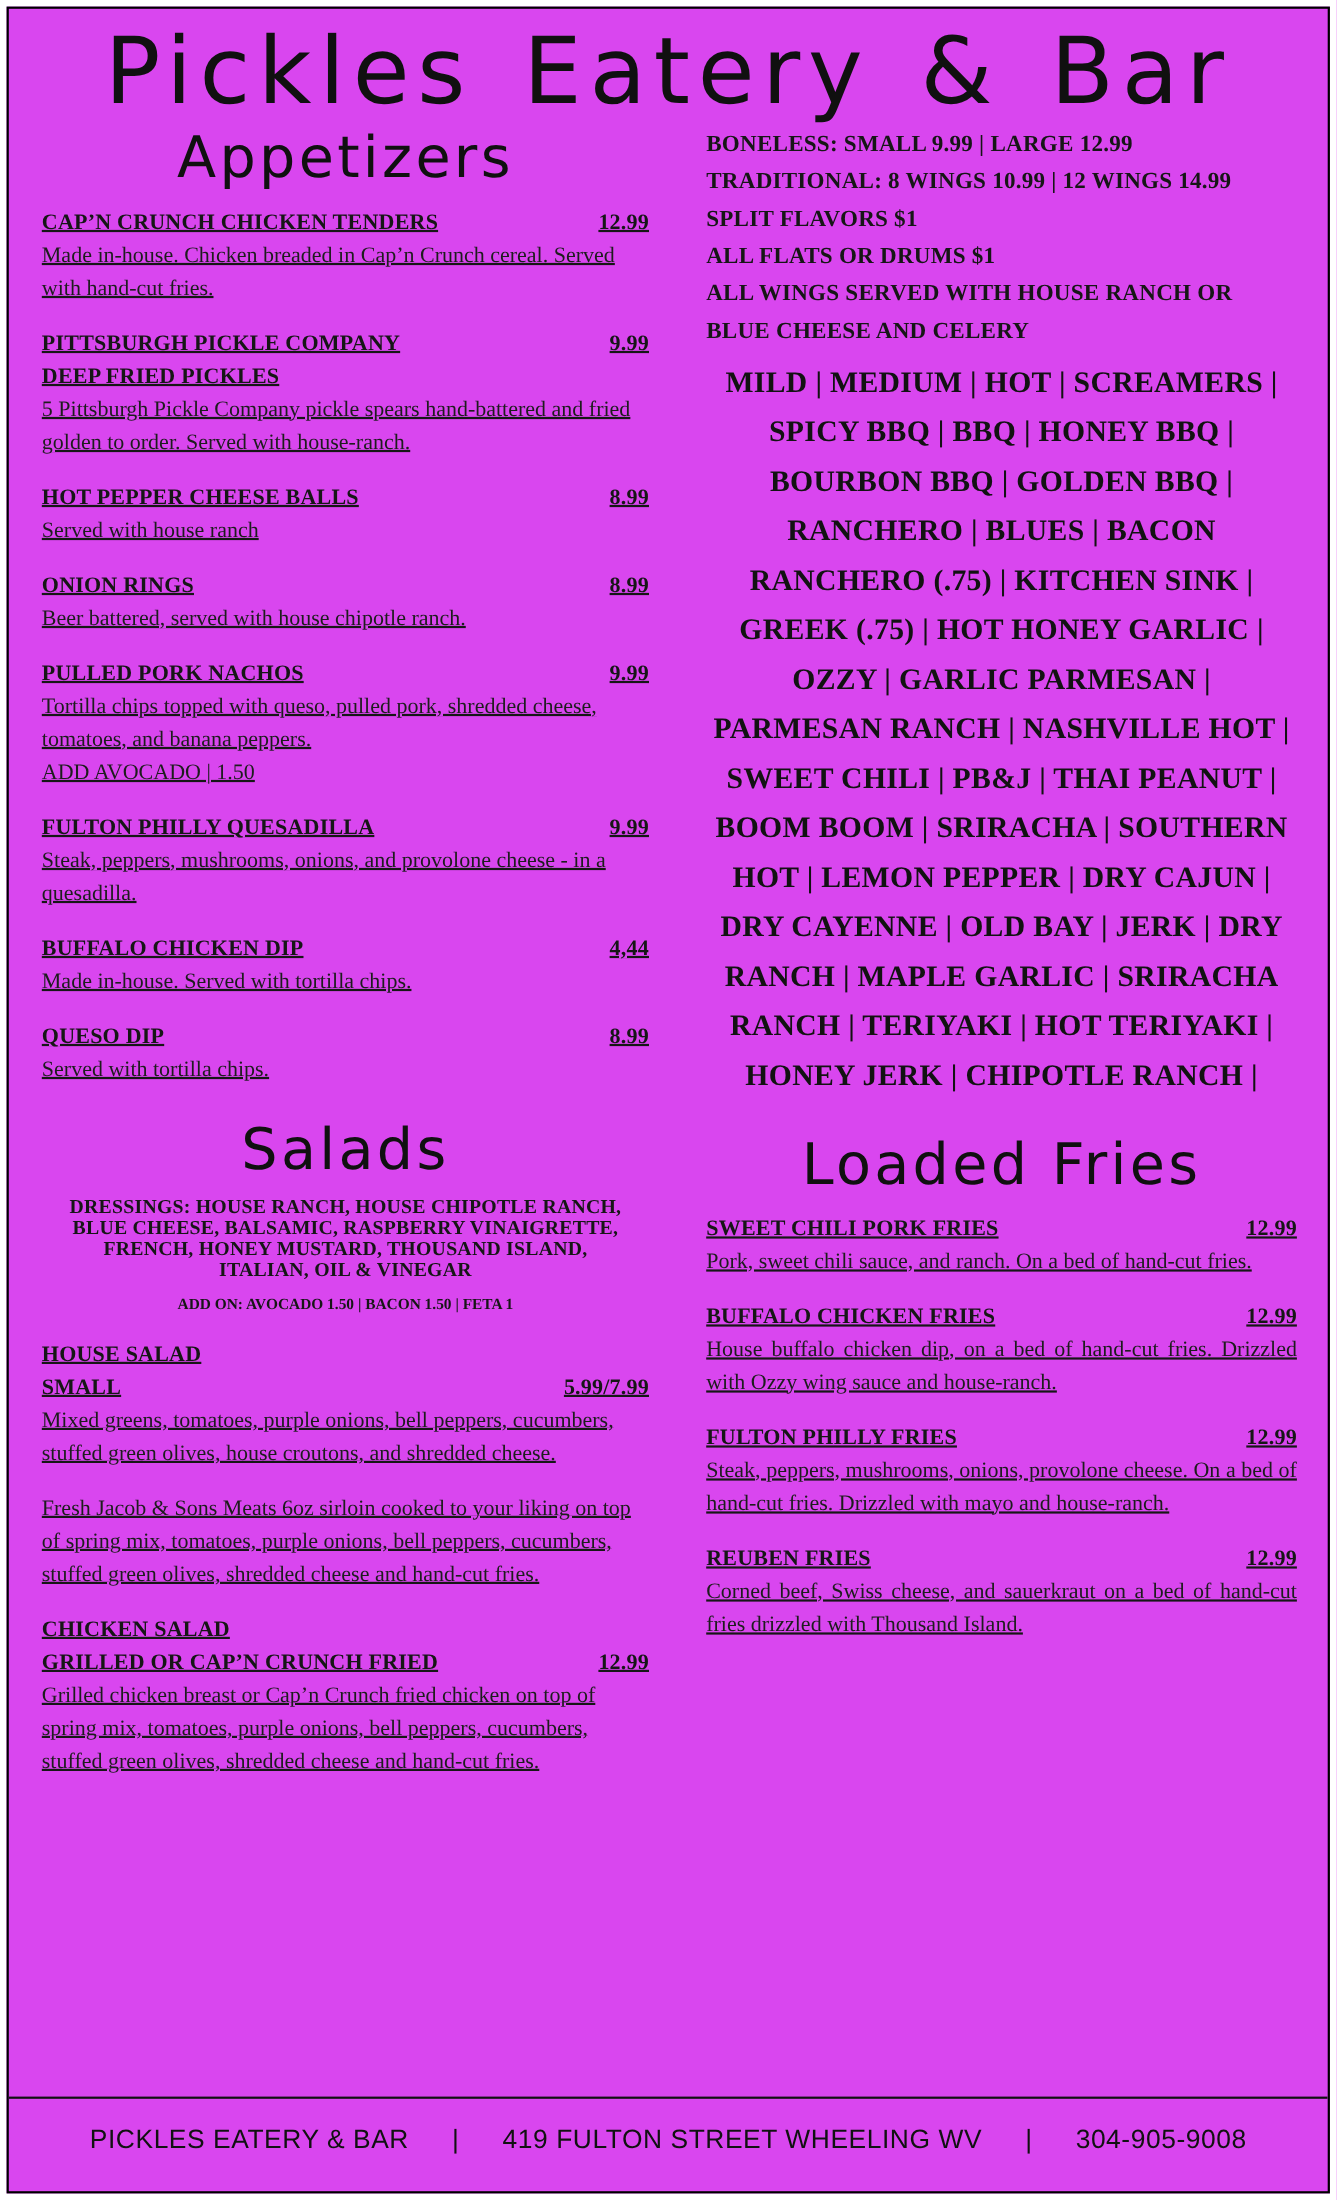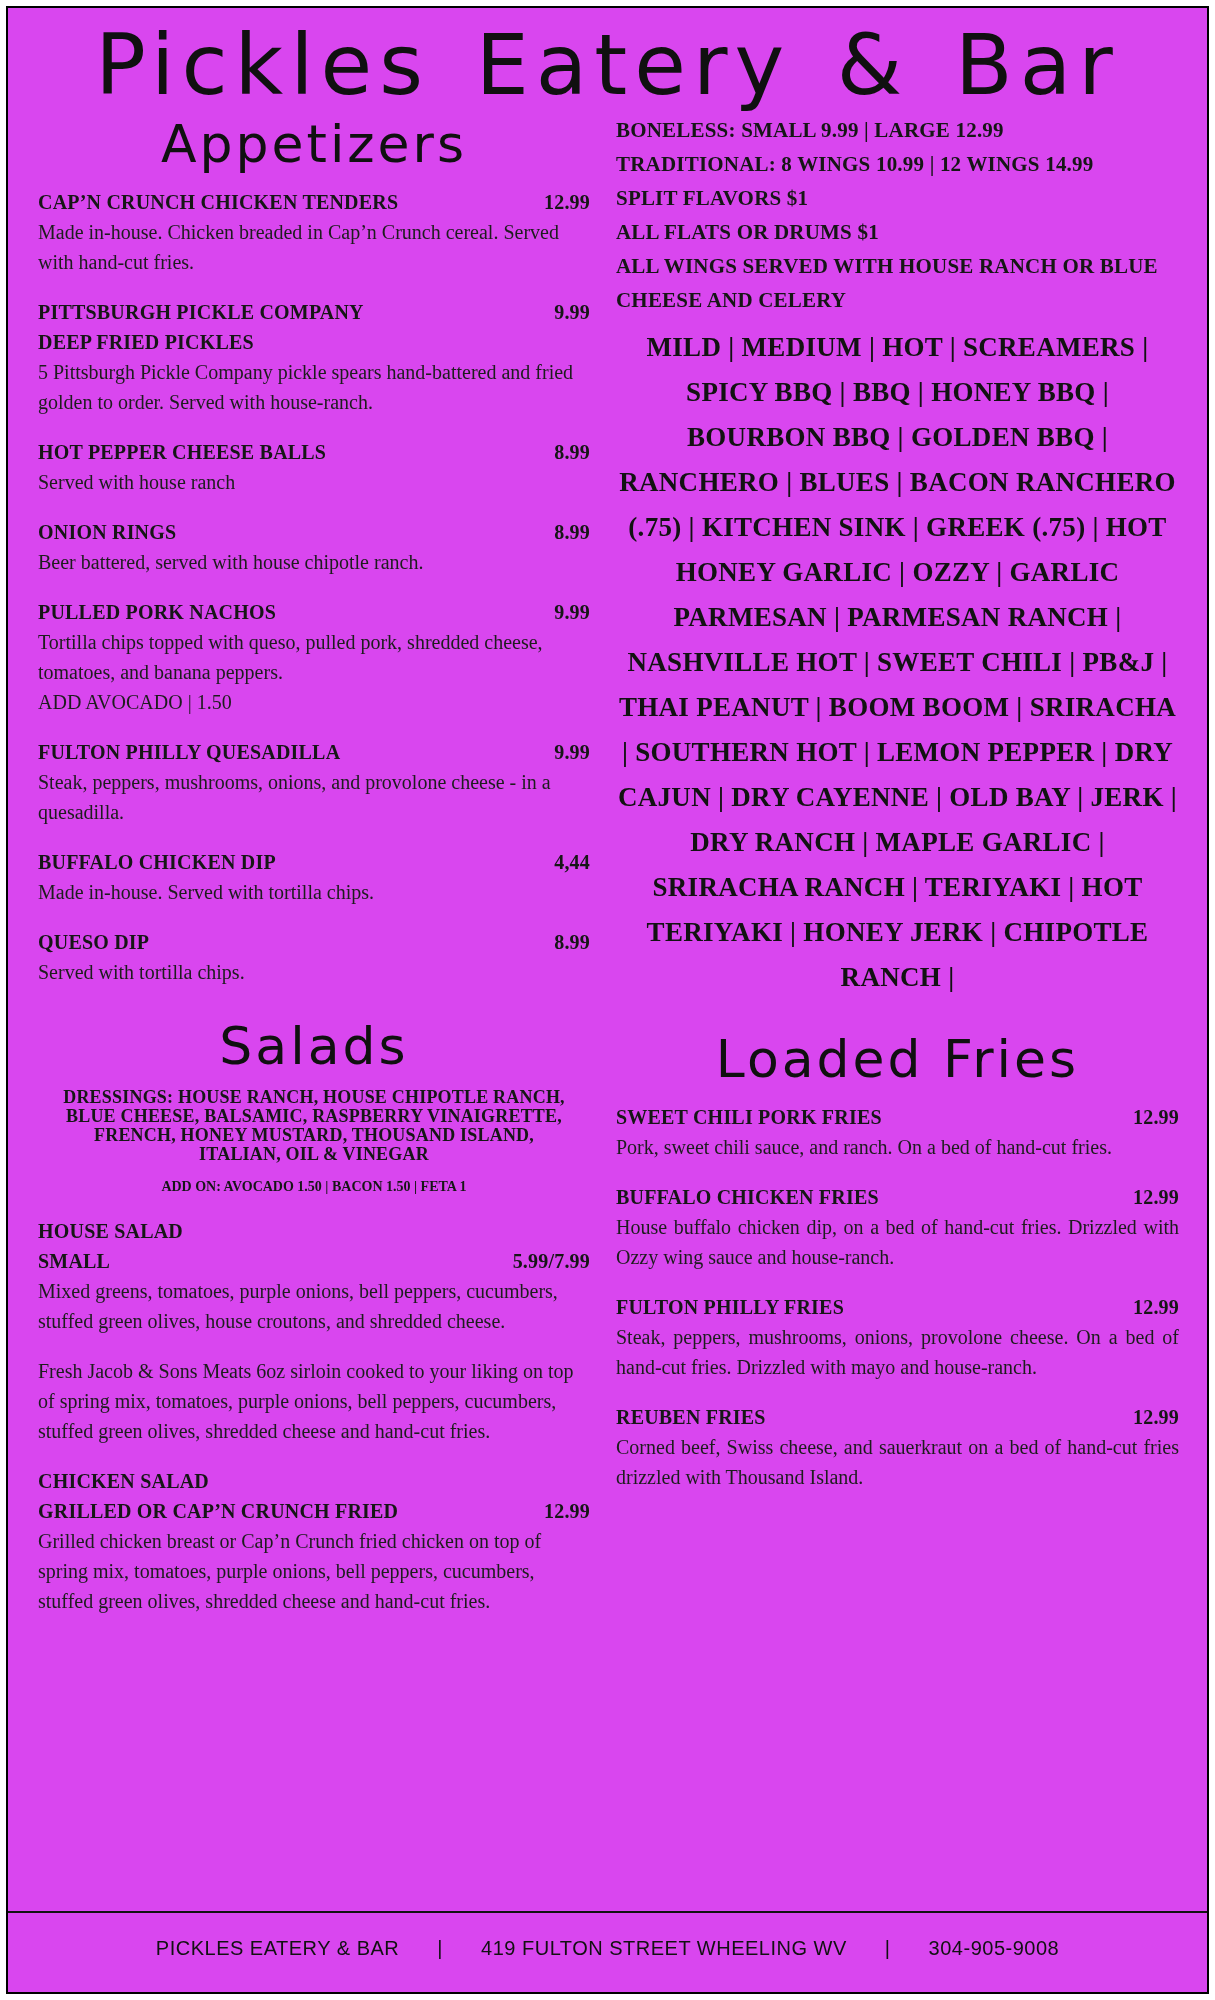--- a/index.html
+++ b/index.html
@@ -23,37 +23,37 @@
     font-size: 84px;
     line-height: 1.08;
     letter-spacing: 7px;
     word-spacing: 12px;
     padding-top: 12px;
     color: #101010;
   }
   .columns {
     display: flex;
     padding: 2px 28px 0 30px;
-    gap: 26px;
+    gap: 52px;
     justify-content: center;
   }
   .col-left { width: 552px; flex: none; }
   .col-right { flex: 1; min-width: 0; }
   .section-heading {
     font-family: "DejaVu Sans", sans-serif;
     font-weight: normal;
     font-size: 52px;
     letter-spacing: 3px;
     text-align: center;
     line-height: 1.15;
     margin: 2px 0 12px;
     color: #101010;
   }
   .menu-section + .menu-section { margin-top: 30px; }
-  .item { margin-bottom: 20px; }
+  .item { margin-bottom: 20px; text-decoration: underline; }
   .item-line {
     display: flex;
     justify-content: space-between;
     align-items: baseline;
     font-weight: bold;
     font-size: 20px;
     line-height: 30px;
     letter-spacing: 0.2px;
   }
   .item-name { padding-right: 12px; }
@@ -95,21 +95,21 @@
     color: #121212;
   }
   .section-loaded-fries { margin-top: 34px; }
   .menu-footer {
     position: absolute;
     left: 0; right: 0; bottom: 0;
     border-top: 2px solid #111;
     text-align: center;
     padding: 24px 0 32px;
     font-family: "Liberation Sans", sans-serif;
-    font-size: 20px;
+    font-size: 24px;
     letter-spacing: 0.5px;
     color: #111;
   }
   .menu-footer span { margin: 0 16px; }
 </style>
 </head>
 <body>
 
 <div class="page">
 

